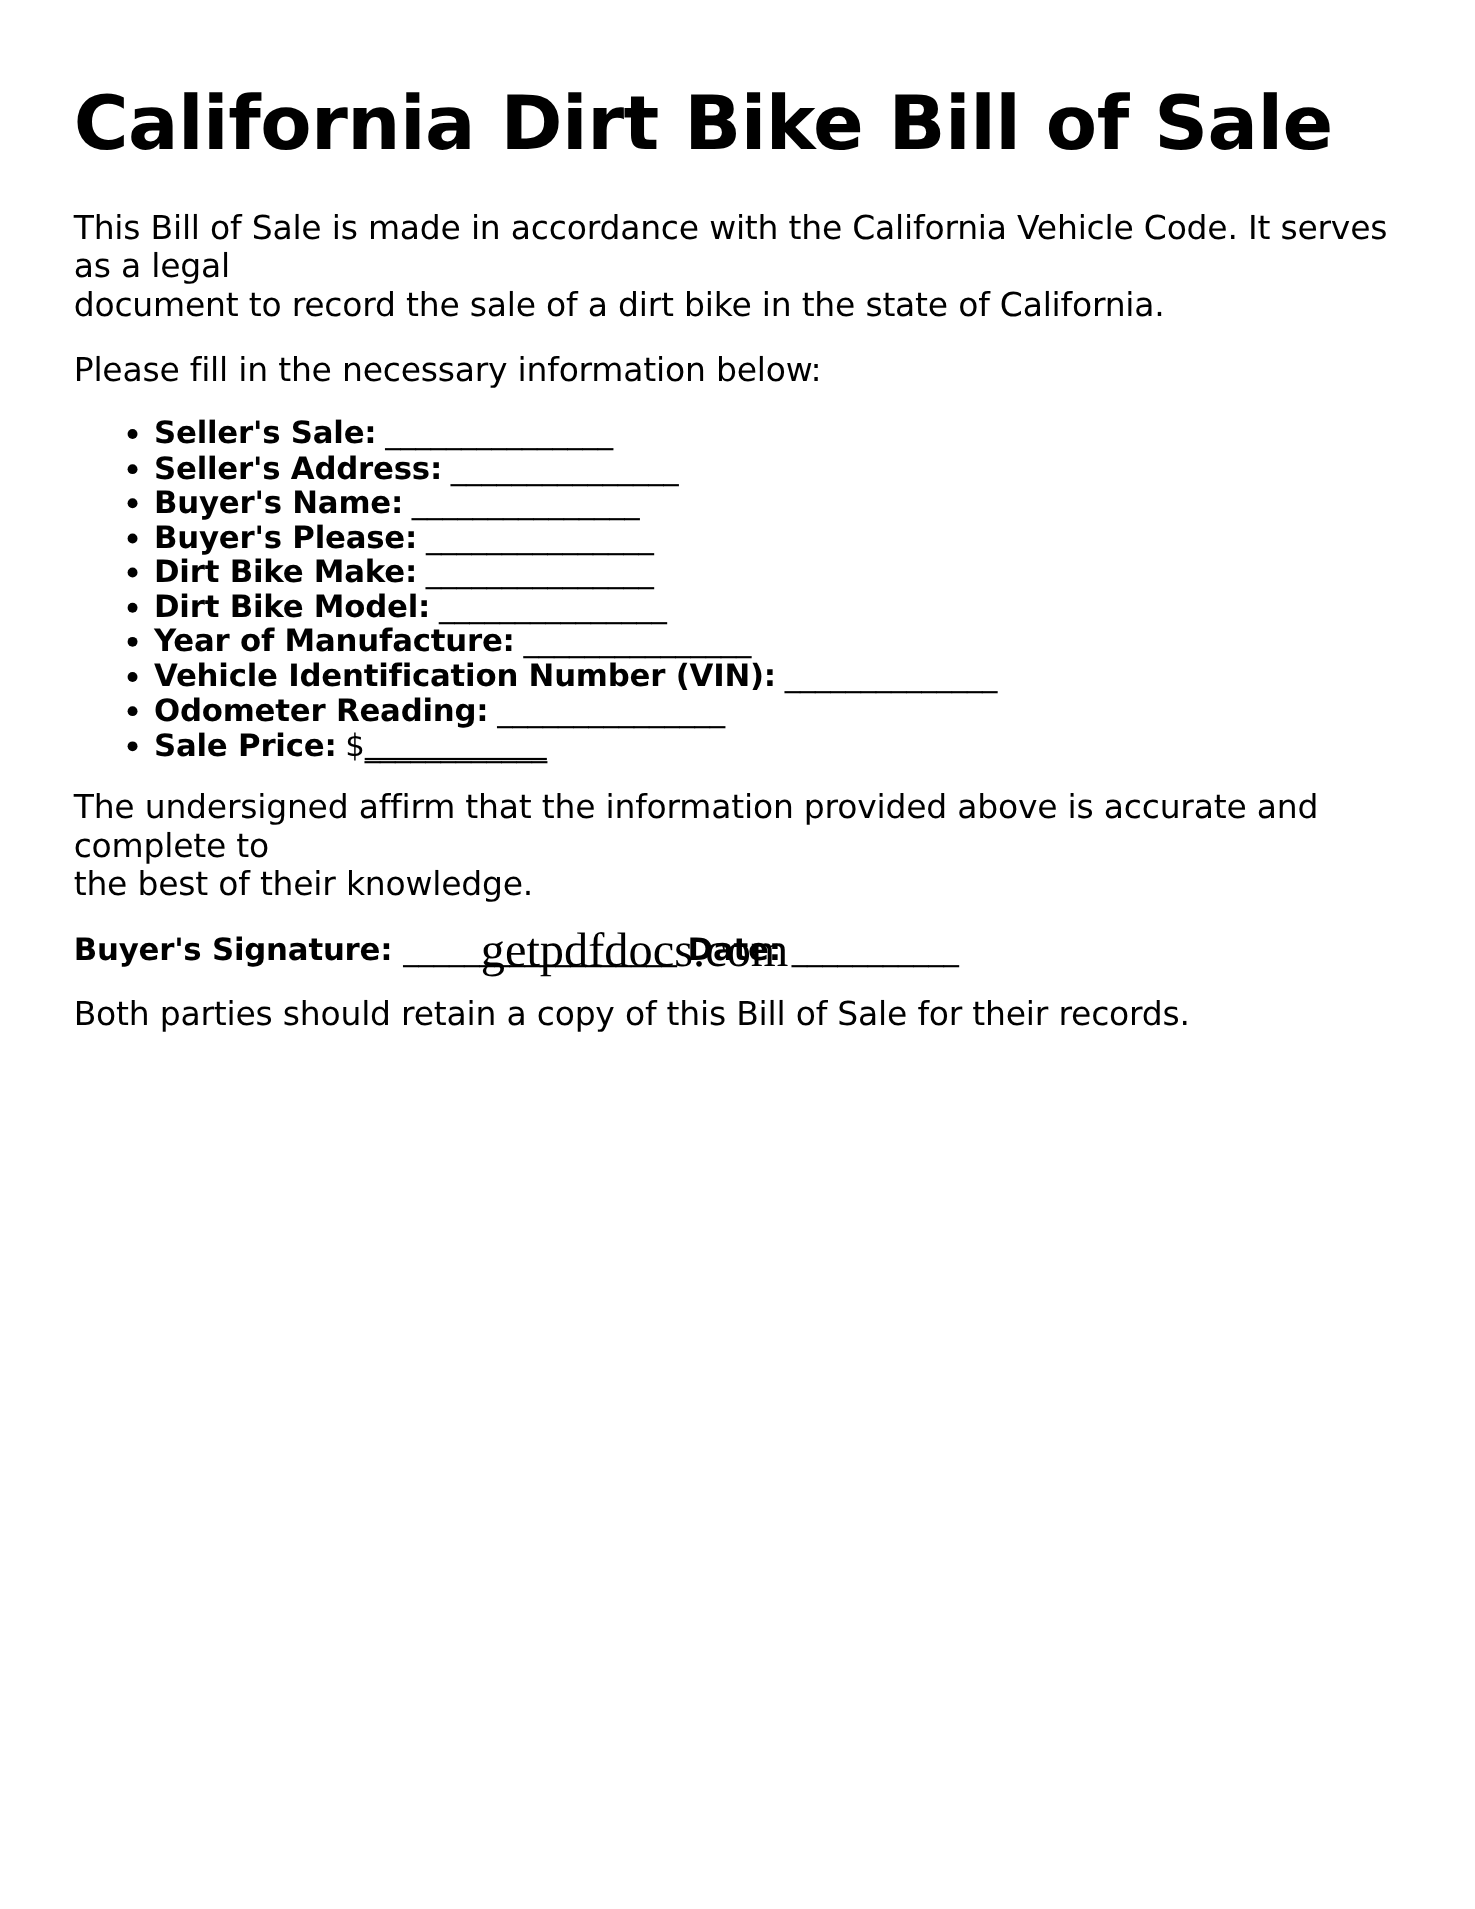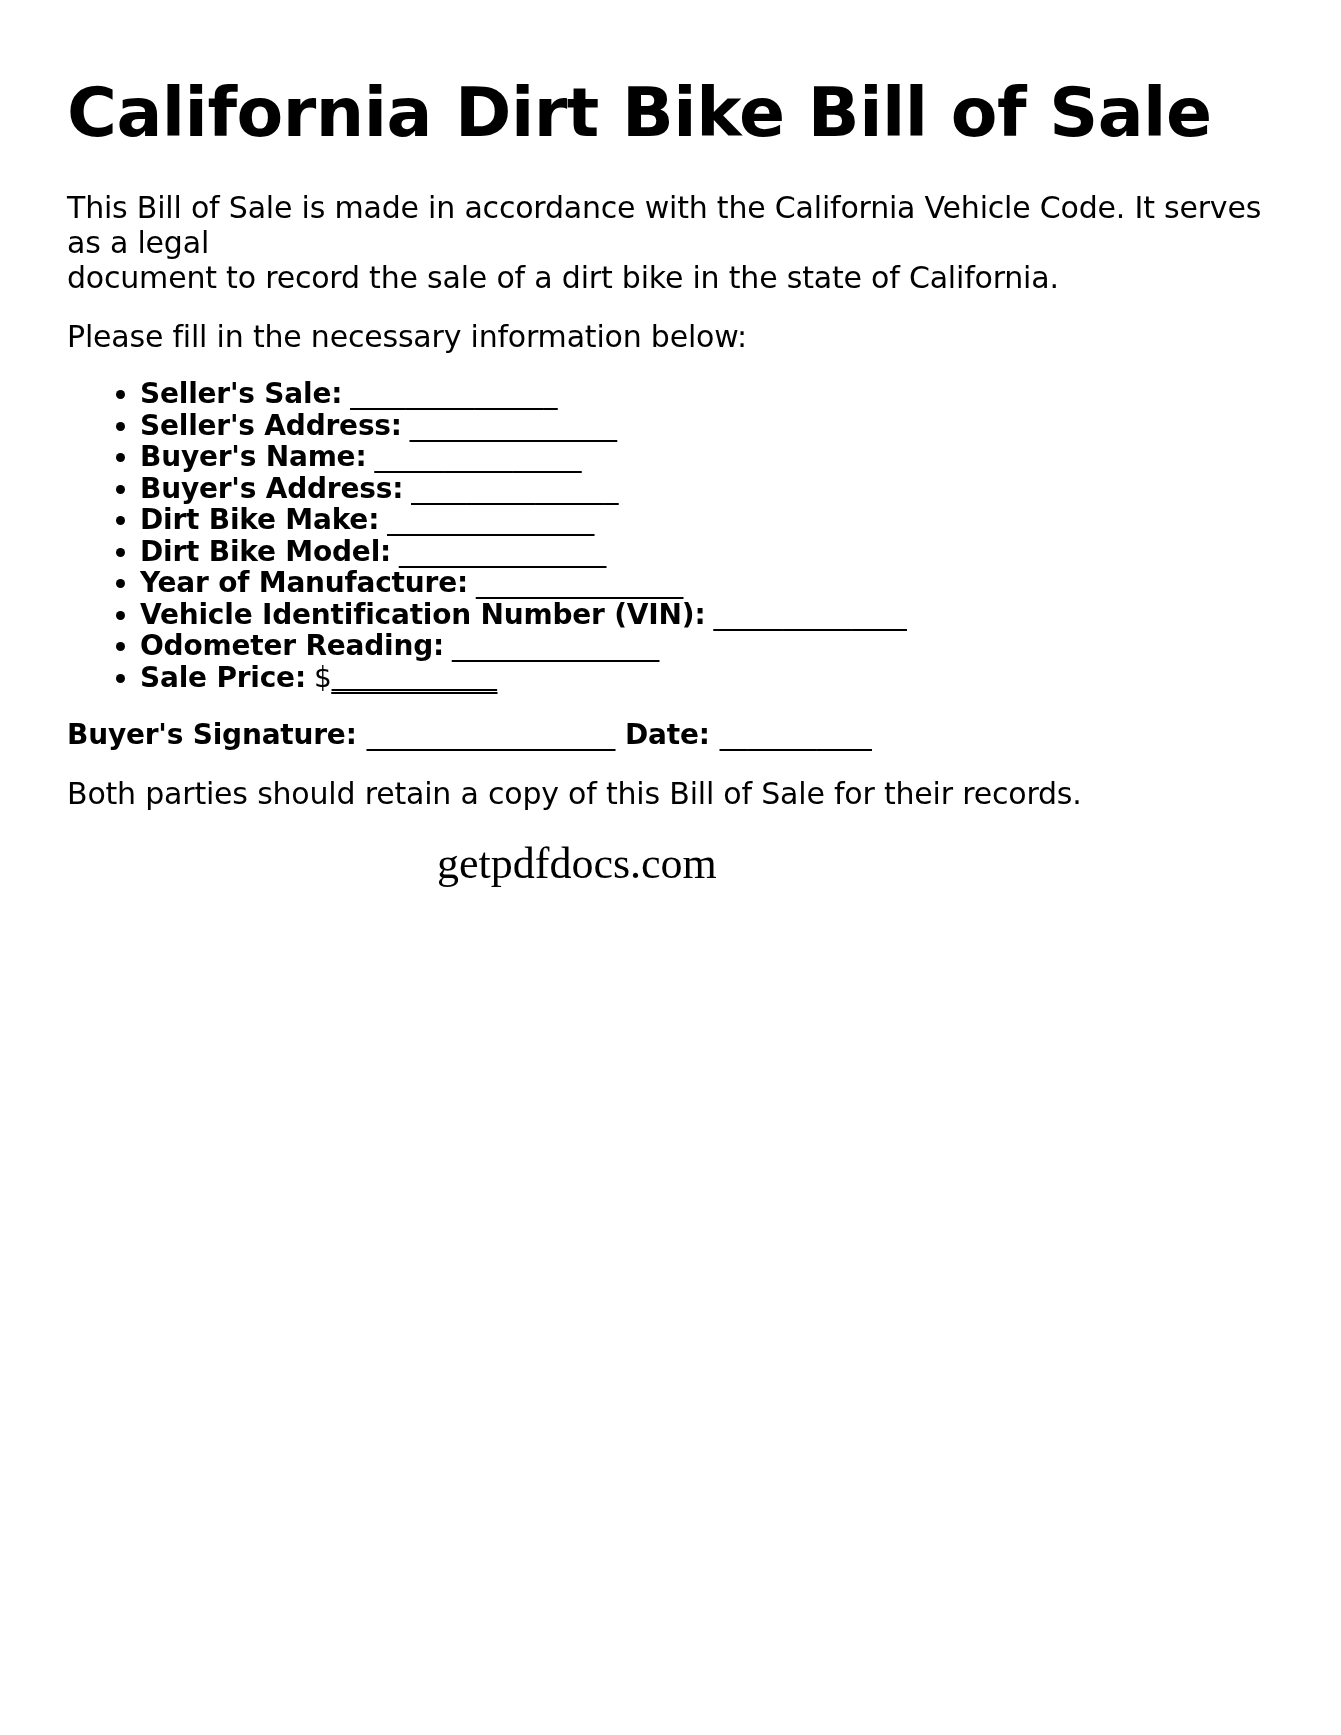--- a/index.html
+++ b/index.html
@@ -79,29 +79,31 @@
 
   <p class="para">This Bill of Sale is made in accordance with the California Vehicle Code. It serves as a legal
 document to record the sale of a dirt bike in the state of California.</p>
 
   <p class="para">Please fill in the necessary information below:</p>
 
   <ul class="fields">
     <li><span class="lbl">Seller's Sale:</span><span class="blank">_______________</span></li>
     <li><span class="lbl">Seller's Address:</span><span class="blank">_______________</span></li>
     <li><span class="lbl">Buyer's Name:</span><span class="blank">_______________</span></li>
-    <li><span class="lbl">Buyer's Address:</span><span class="blank">_______________</span></li>
+    <li><span class="lbl">Buyer's Please:</span><span class="blank">_______________</span></li>
     <li><span class="lbl">Dirt Bike Make:</span><span class="blank">_______________</span></li>
     <li><span class="lbl">Dirt Bike Model:</span><span class="blank">_______________</span></li>
     <li><span class="lbl">Year of Manufacture:</span><span class="blank">_______________</span></li>
     <li><span class="lbl">Vehicle Identification Number (VIN):</span><span class="blank">______________</span></li>
     <li><span class="lbl">Odometer Reading:</span><span class="blank">_______________</span></li>
     <li><span class="lbl">Sale Price:</span><span class="prefix">$</span><span class="blank">____________</span></li>
   </ul>
 
+  <p class="para">The undersigned affirm that the information provided above is accurate and complete to
+the best of their knowledge.</p>
 
 
 
   <p class="sig-row">
     <span class="lbl">Buyer's Signature:</span><span class="sig-line">__________________</span><span class="date-lbl">Date:</span><span class="date-line">___________</span>
   </p>
 
   <p class="para">Both parties should retain a copy of this Bill of Sale for their records.</p>
 
 </div>

